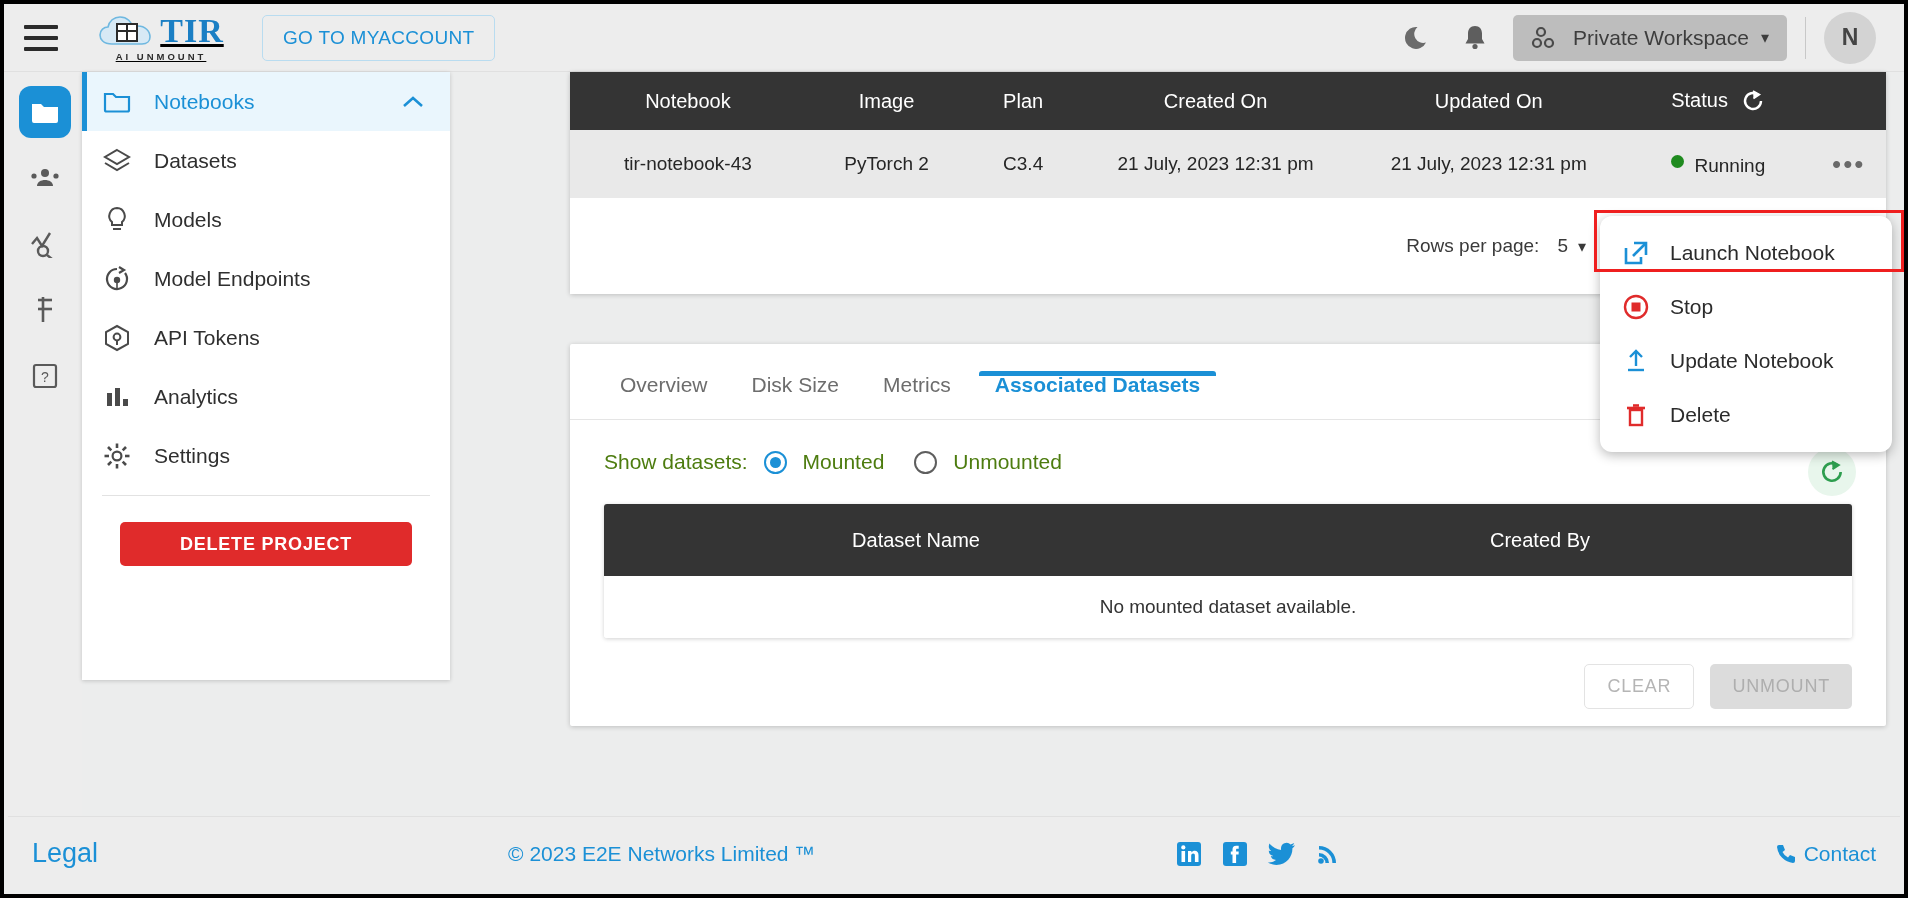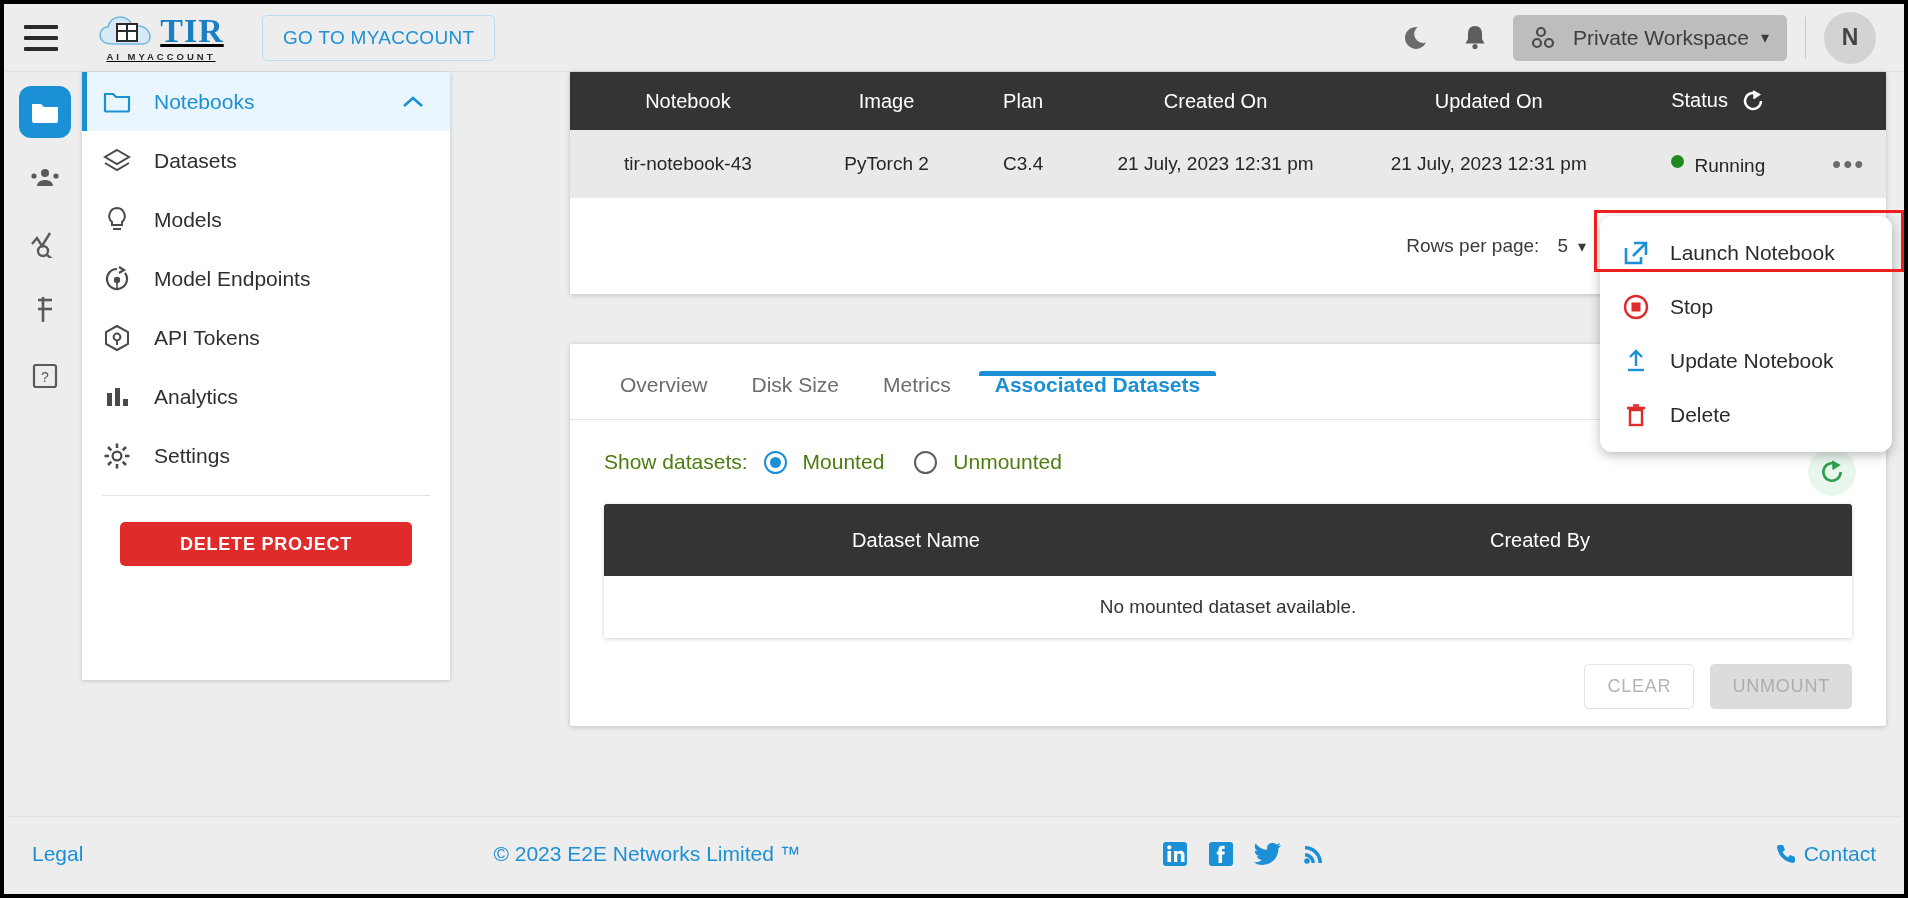--- a/index.html
+++ b/index.html
@@ -213,21 +213,21 @@
     position:absolute; left: 1590px; top: 206px; width: 310px; height: 62px;
     border: 3px solid #ef1f1f; z-index: 60; pointer-events:none;
   }
 
   
   .footer {
     position:absolute; left:4px; right:4px; bottom:4px; height: 74px;
     background:#ededed; display:flex; align-items:center;
     border-top: 1px solid #e0e0e0;
   }
-  .f-legal { color:#1b90d6; font-size:21px; margin-left: 24px; cursor:pointer; }
+  .f-legal { color:#1b90d6; font-size:27px; margin-left: 24px; cursor:pointer; }
   .f-copy { color:#1b90d6; font-size:21px; margin-left: 410px; }
   .f-social { display:flex; align-items:center; gap: 18px; margin-left: 360px; color:#1b90d6; }
   .f-contact { margin-left:auto; margin-right: 24px; color:#1b90d6; font-size:21px; display:flex; align-items:center; gap:6px; cursor:pointer; }
 
   svg { display:block; }
 </style>
 </head>
 <body>
 
 <div id="app">
@@ -244,21 +244,21 @@
         <div class="brand-cloud">
           <svg width="56" height="34" viewBox="0 0 56 34">
             <path d="M14 30 C5 30 2 25 2 21 C2 16 6 13 10 13 C11 7 16 3 22 3 C29 3 34 8 35 14 C36 13 38 12 40 12 C47 12 52 17 52 23 C52 27 49 30 44 30 Z" fill="#d7e9f5" stroke="#6fb8e0" stroke-width="1.6"></path>
             <rect x="19" y="10" width="20" height="17" fill="#fff" stroke="#2b2b2b" stroke-width="2"></rect>
             <line x1="29" y1="10" x2="29" y2="27" stroke="#2b2b2b" stroke-width="2"></line>
             <line x1="19" y1="17" x2="39" y2="17" stroke="#2b2b2b" stroke-width="2"></line>
           </svg>
         </div>
         <div class="brand-text">TIR</div>
       </div>
-      <div class="brand-sub">AI MYACCOUNT</div>
+      <div class="brand-sub">AI UNMOUNT</div>
     </div>
 
     <button class="btn-myaccount">GO TO MYACCOUNT</button>
 
     <div class="topbar-right">
       <div class="icon-btn">
         <svg width="30" height="30" viewBox="0 0 30 30">
           <path d="M22 19.5 A11 11 0 1 1 13.5 4 A9 9 0 0 0 22 19.5 Z" fill="#6b6b6b"></path>
         </svg>
       </div>

